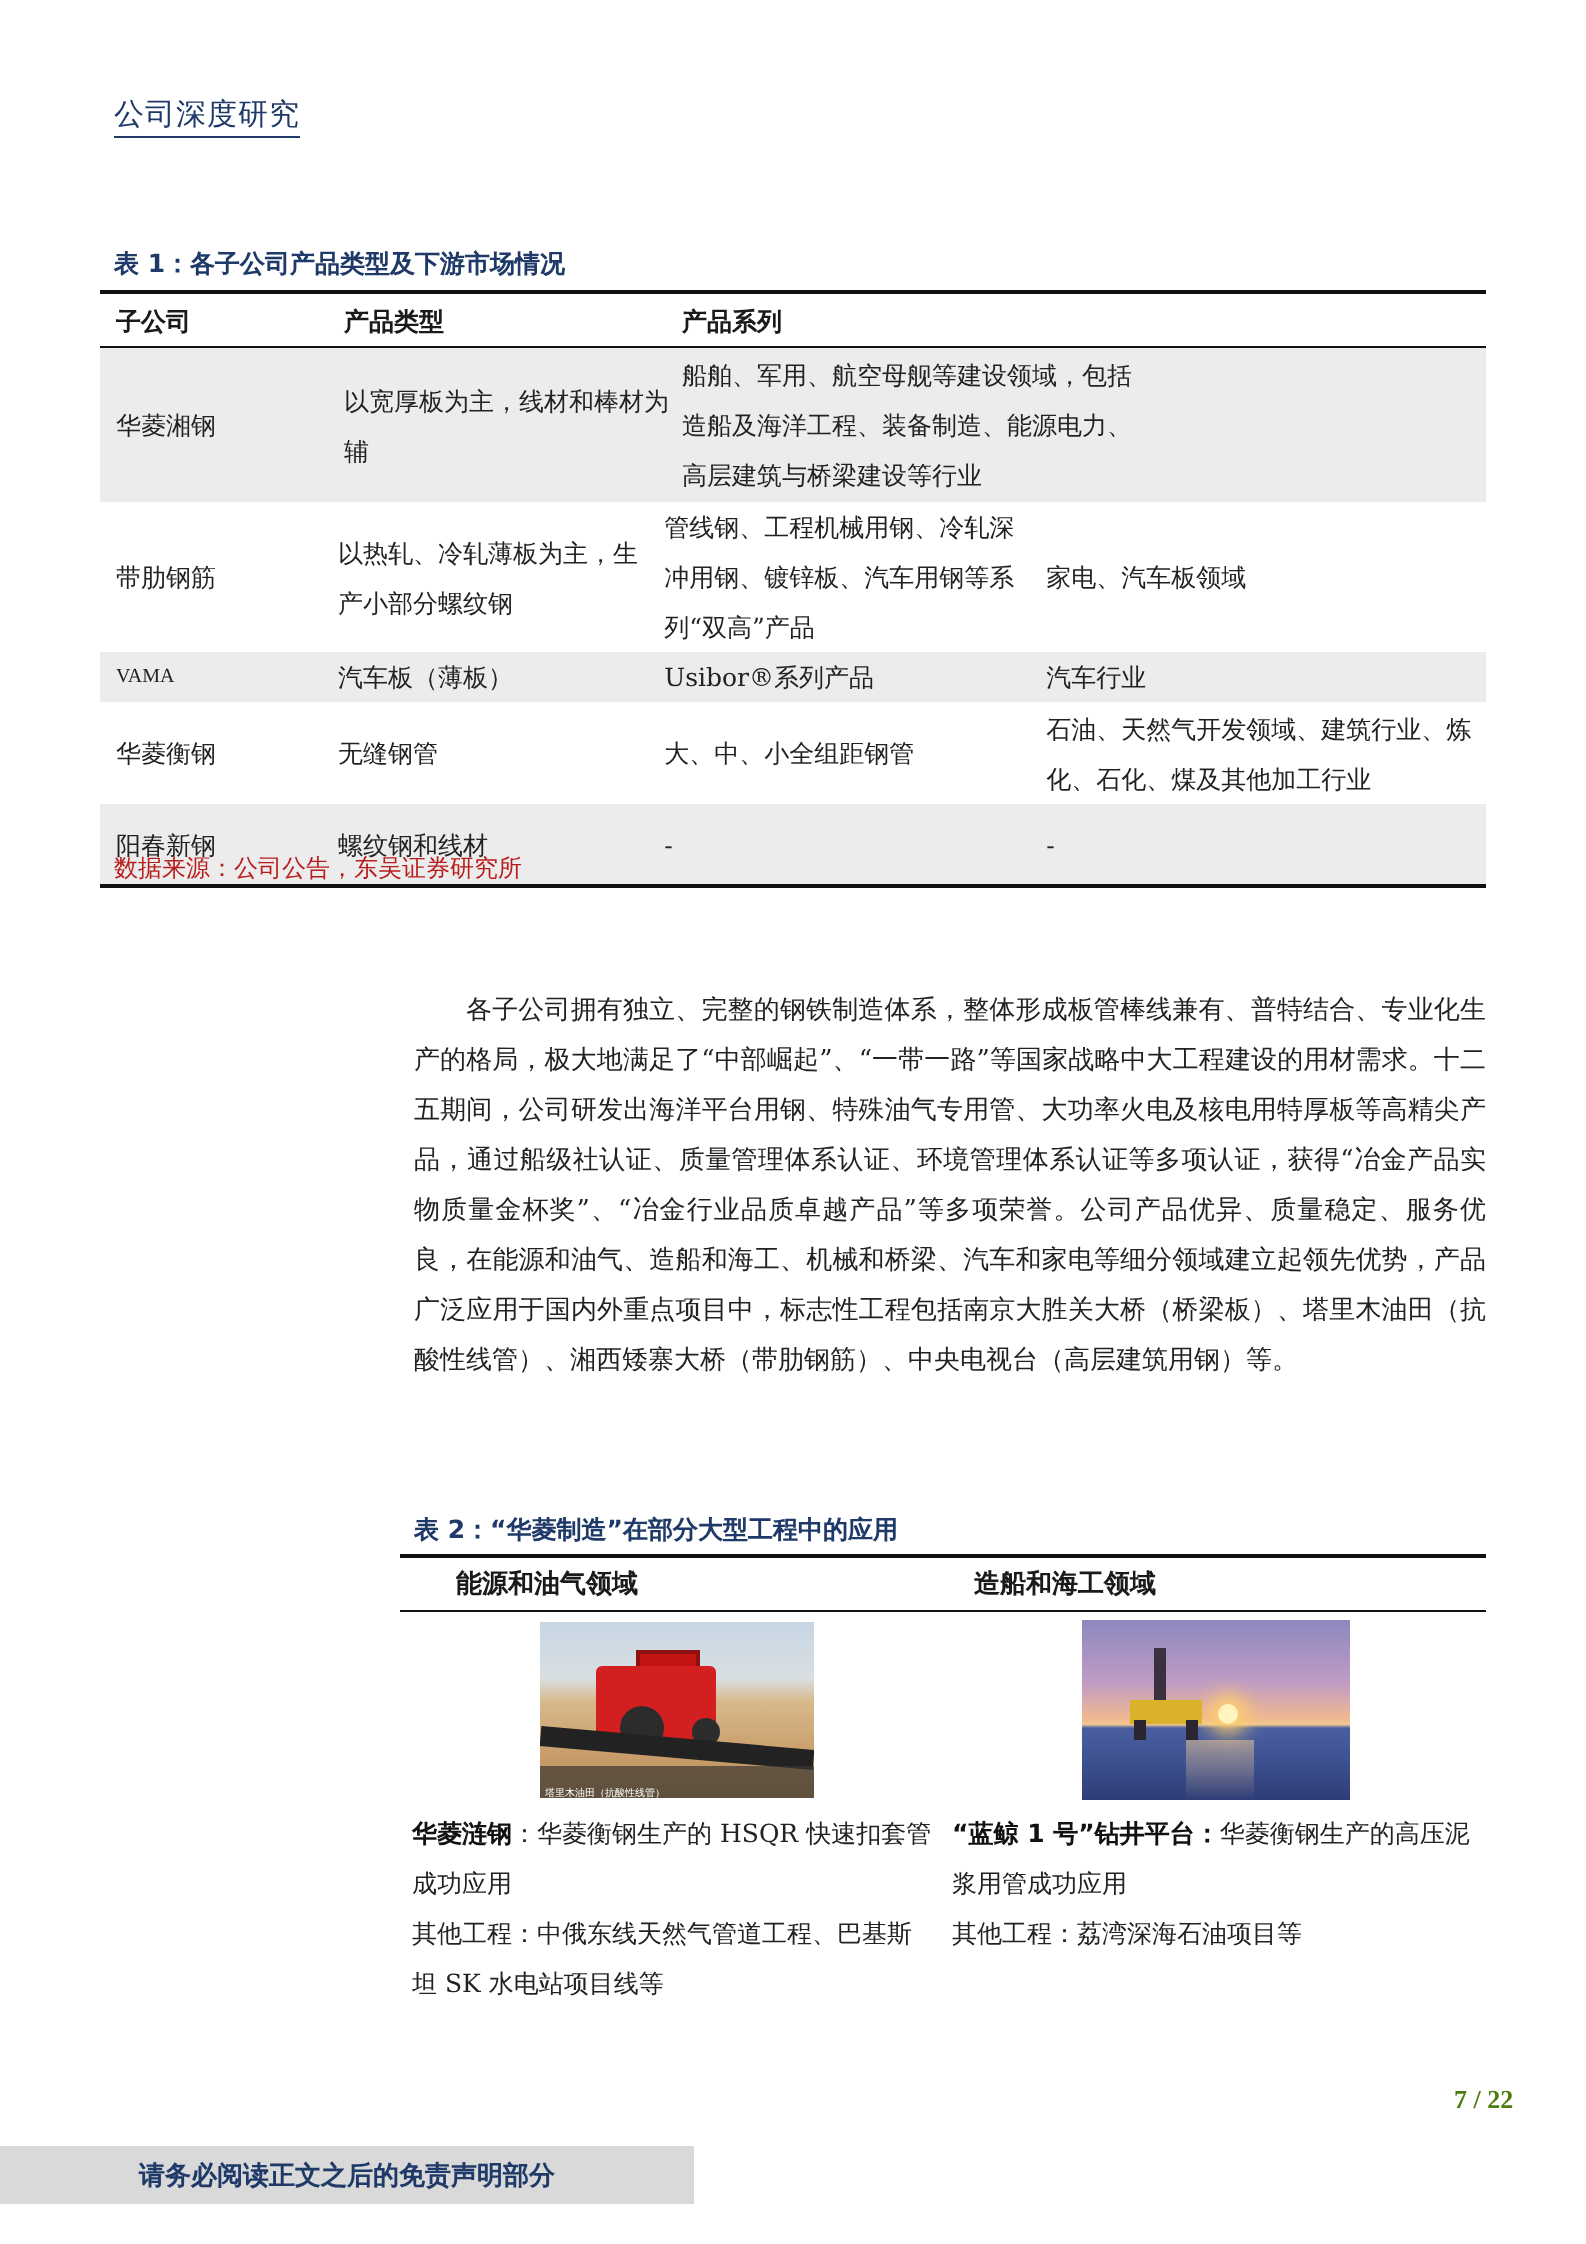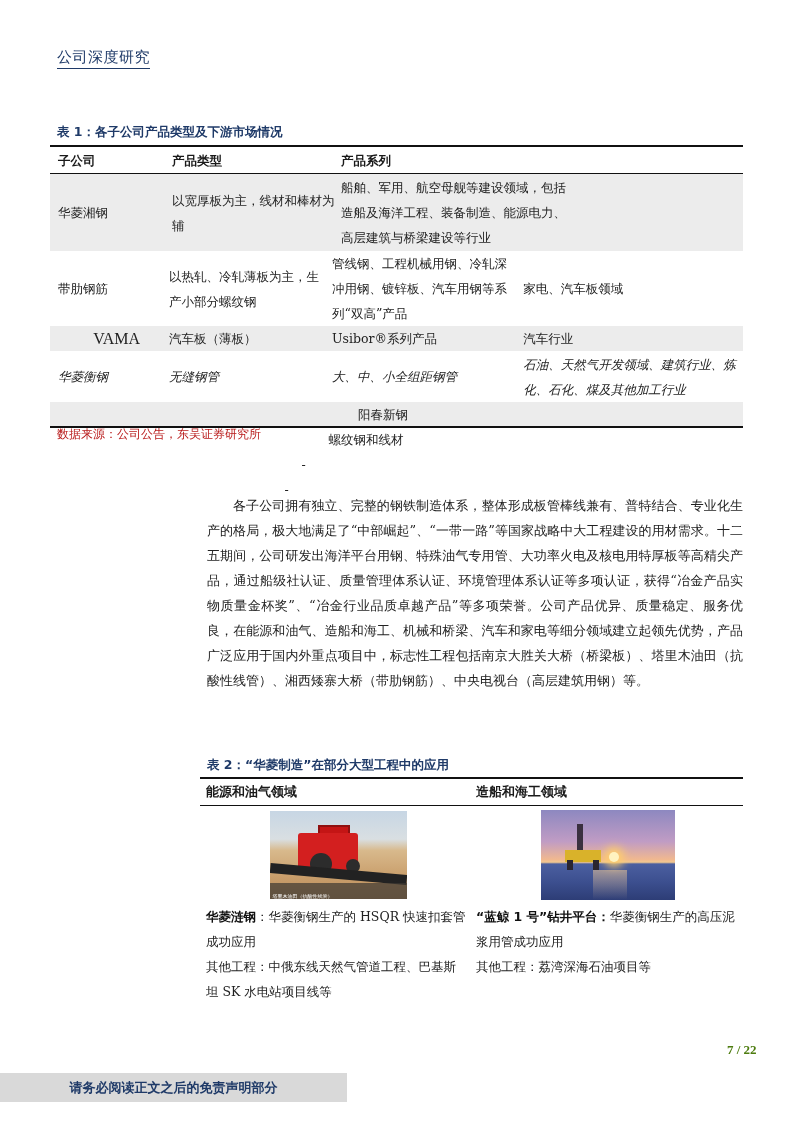--- a/index.html
+++ b/index.html
@@ -22,34 +22,34 @@
   
   .t1 { position: absolute; left: 50px; top: 145px; width: 693px; border-top: 2px solid #111; border-bottom: 2px solid #111; }
   .t1 .row { display: flex; align-items: center; font-size: 12.5px; line-height: 25px; }
   .t1 .row.head { height: 27px; border-bottom: 1.2px solid #111; font-weight: bold; font-family: "DejaVu Sans", sans-serif; }
   .t1 .row.shade { background: #ececec; }
   .t1 .c1 { width: 93px; padding-left: 8px; }
   .t1 .c2 { width: 170px; padding-left: 5px; margin-left: 24px; }
   .t1 .c3 { width: 198px; padding-left: 4px; }
   .t1 .c4 { width: 232px; padding-left: 4px; }
   .t1 .cell { color: #222; }
-  .t1 .latin { font-family: "Liberation Serif", serif; font-size: 16px; text-align: right; }
+  .t1 .latin { font-family: "Liberation Serif", serif; font-size: 10px; }
 
   .source { position: absolute; left: 57px; top: 426px; font-size: 12px; color: #b91c1c; }
 
   .body-text {
     position: absolute; left: 207px; top: 493px; width: 536px;
     font-size: 13px; line-height: 25px; color: #222; text-indent: 2em; text-align: justify;
   }
 
   
   .t2 { position: absolute; left: 200px; top: 777px; width: 543px; border-top: 2px solid #111; }
   .t2 .head { display: flex; height: 27px; align-items: center; border-bottom: 1.2px solid #111;
     font-weight: bold; font-size: 13px; font-family: "DejaVu Sans", sans-serif; }
-  .t2 .h1 { width: 272px; padding-left: 6px; }
+  .t2 .h1 { width: 272px; padding-left: 6px; margin-left: 22px; }
   .t2 .h2 { width: 271px; padding-left: 4px; }
   .t2 .cols { display: flex; }
   .t2 .col { width: 272px; }
   .t2 .col.right { width: 271px; }
   .t2 .pic-wrap { height: 98px; display: flex; justify-content: center; align-items: center; }
   .t2 .col.left .pic-wrap { padding-left: 4px; }
   .t2 .text { font-size: 12.5px; line-height: 25px; color: #222; padding-left: 6px; padding-right: 4px; }
   .t2 .col.right .text { padding-left: 4px; }
   .t2 .text b { font-family: "DejaVu Sans", sans-serif; color: #111; }
 
@@ -100,27 +100,27 @@
     <div class="c2 cell">以热轧、冷轧薄板为主，生产小部分螺纹钢</div>
     <div class="c3 cell">管线钢、工程机械用钢、冷轧深冲用钢、镀锌板、汽车用钢等系列“双高”产品</div>
     <div class="c4 cell">家电、汽车板领域</div>
   </div>
   <div class="row shade" style="height:25px;">
     <div class="c1 cell latin">VAMA</div>
     <div class="c2 cell">汽车板（薄板）</div>
     <div class="c3 cell">Usibor®系列产品</div>
     <div class="c4 cell">汽车行业</div>
   </div>
-  <div class="row" style="height:51px;font-style:italic;">
+  <div class="row" style="height:51px;">
     <div class="c1 cell">华菱衡钢</div>
     <div class="c2 cell">无缝钢管</div>
     <div class="c3 cell">大、中、小全组距钢管</div>
     <div class="c4 cell">石油、天然气开发领域、建筑行业、炼化、石化、煤及其他加工行业</div>
   </div>
-  <div class="row shade" style="height:24px;flex-direction:column;">
+  <div class="row shade" style="height:40px;">
     <div class="c1 cell">阳春新钢</div>
     <div class="c2 cell">螺纹钢和线材</div>
     <div class="c3 cell">-</div>
     <div class="c4 cell">-</div>
   </div>
 </div>
 
 <div class="source">数据来源：公司公告，东吴证券研究所</div>
 
 <p class="body-text">各子公司拥有独立、完整的钢铁制造体系，整体形成板管棒线兼有、普特结合、专业化生产的格局，极大地满足了“中部崛起”、“一带一路”等国家战略中大工程建设的用材需求。十二五期间，公司研发出海洋平台用钢、特殊油气专用管、大功率火电及核电用特厚板等高精尖产品，通过船级社认证、质量管理体系认证、环境管理体系认证等多项认证，获得“冶金产品实物质量金杯奖”、“冶金行业品质卓越产品”等多项荣誉。公司产品优异、质量稳定、服务优良，在能源和油气、造船和海工、机械和桥梁、汽车和家电等细分领域建立起领先优势，产品广泛应用于国内外重点项目中，标志性工程包括南京大胜关大桥（桥梁板）、塔里木油田（抗酸性线管）、湘西矮寨大桥（带肋钢筋）、中央电视台（高层建筑用钢）等。</p>

